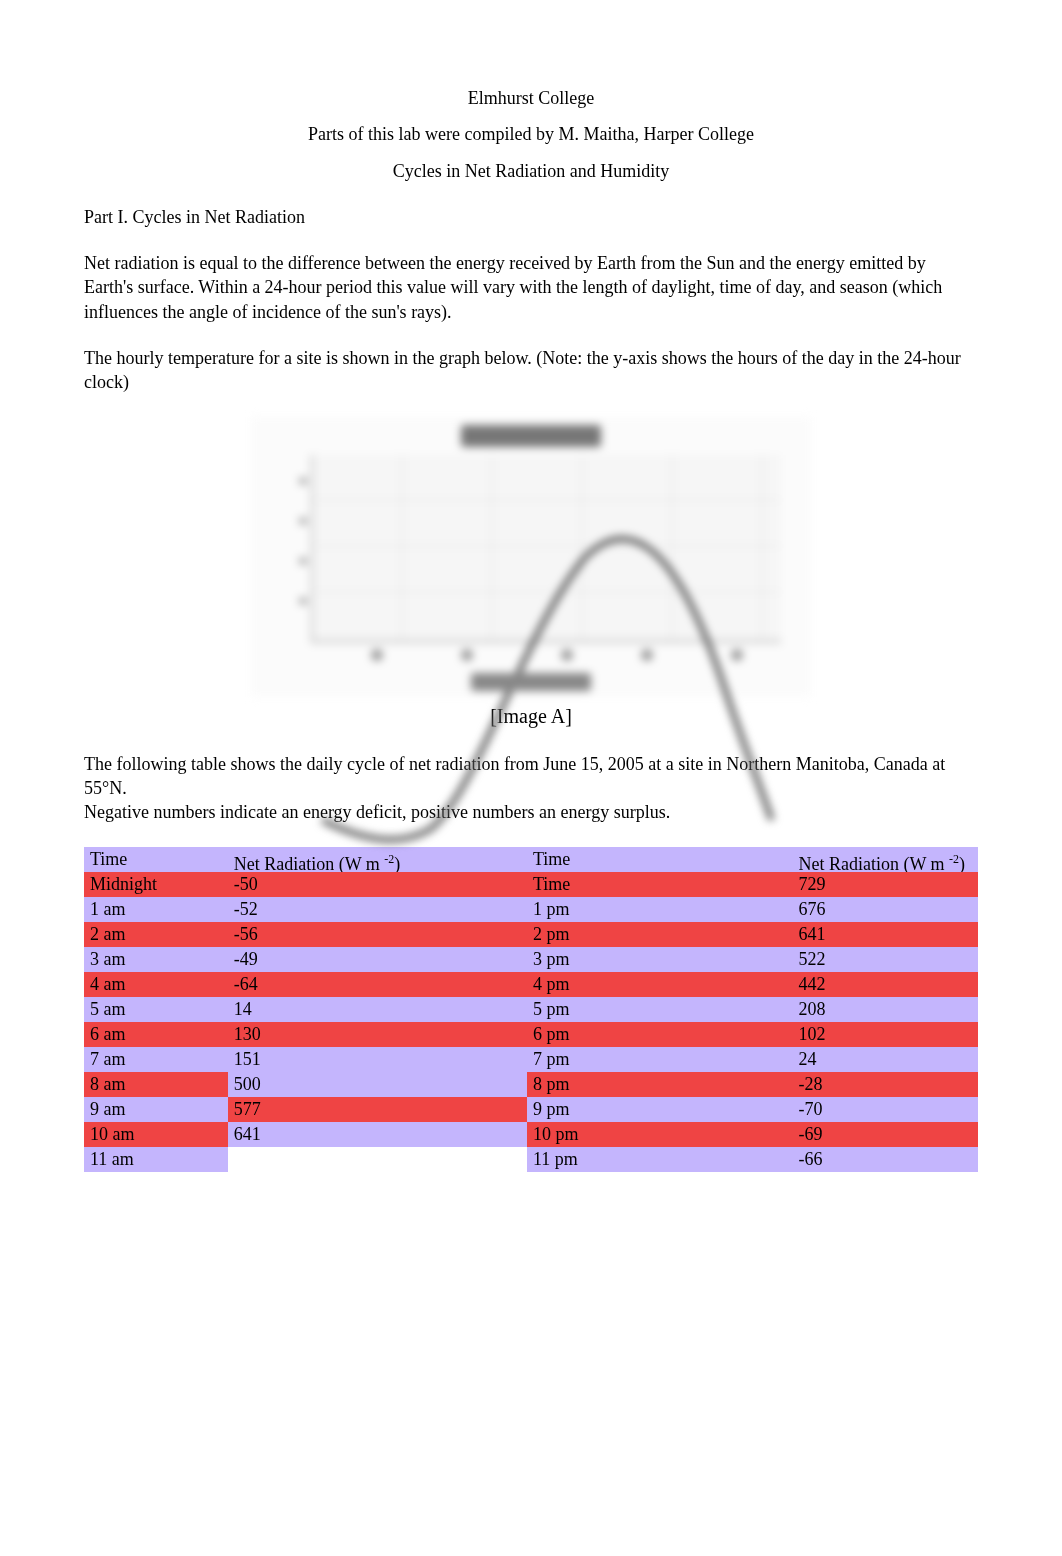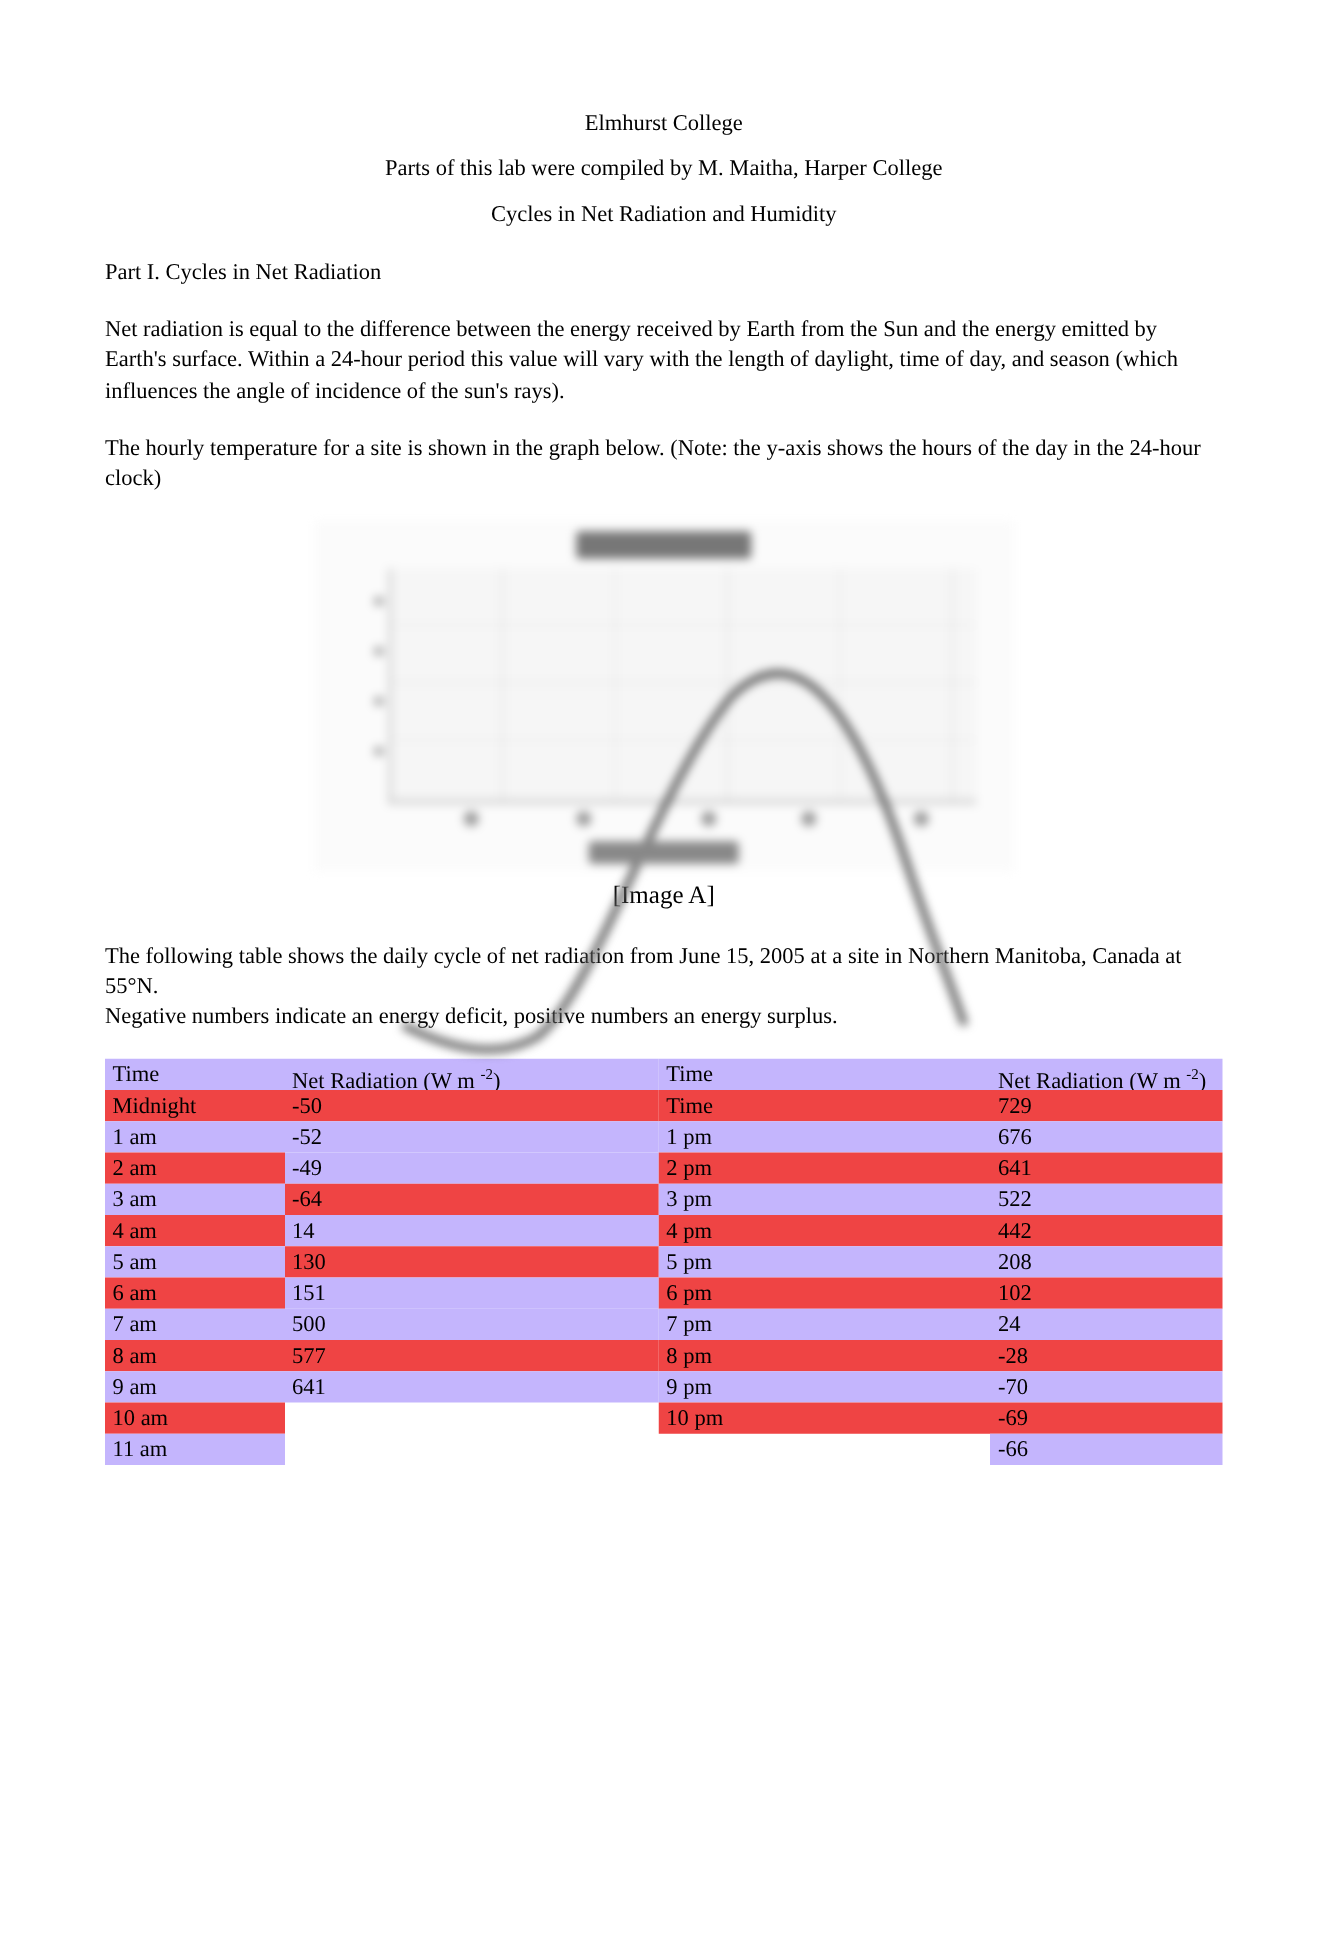--- a/index.html
+++ b/index.html
@@ -187,20 +187,21 @@
     <div class="row row-odd">10 am</div>
     <div class="row row-even">11 am</div>
   </div>
 
   <div class="col col-val-a">
     <div class="row row-even">
       <span>Net Radiation (W m </span><span class="unit-sup">-2</span><span>)</span>
     </div>
     <div class="row row-odd">-50</div>
     <div class="row row-even">-52</div>
+    <div class="row row-odd">-56</div>
     <div class="row row-even">-49</div>
     <div class="row row-odd">-64</div>
     <div class="row row-even">14</div>
     <div class="row row-odd">130</div>
     <div class="row row-even">151</div>
     <div class="row row-even">500</div>
     <div class="row row-odd">577</div>
     <div class="row row-even">641</div>
   </div>
 
@@ -210,20 +211,21 @@
     <div class="row row-even">1 pm</div>
     <div class="row row-odd">2 pm</div>
     <div class="row row-even">3 pm</div>
     <div class="row row-odd">4 pm</div>
     <div class="row row-even">5 pm</div>
     <div class="row row-odd">6 pm</div>
     <div class="row row-even">7 pm</div>
     <div class="row row-odd">8 pm</div>
     <div class="row row-even">9 pm</div>
     <div class="row row-odd">10 pm</div>
+    <div class="row row-even">11 pm</div>
   </div>
 
   <div class="col col-val-b">
     <div class="row row-even">
       <span>Net Radiation (W m </span><span class="unit-sup">-2</span><span>)</span>
     </div>
     <div class="row row-odd">729</div>
     <div class="row row-even">676</div>
     <div class="row row-odd">641</div>
     <div class="row row-even">522</div>

